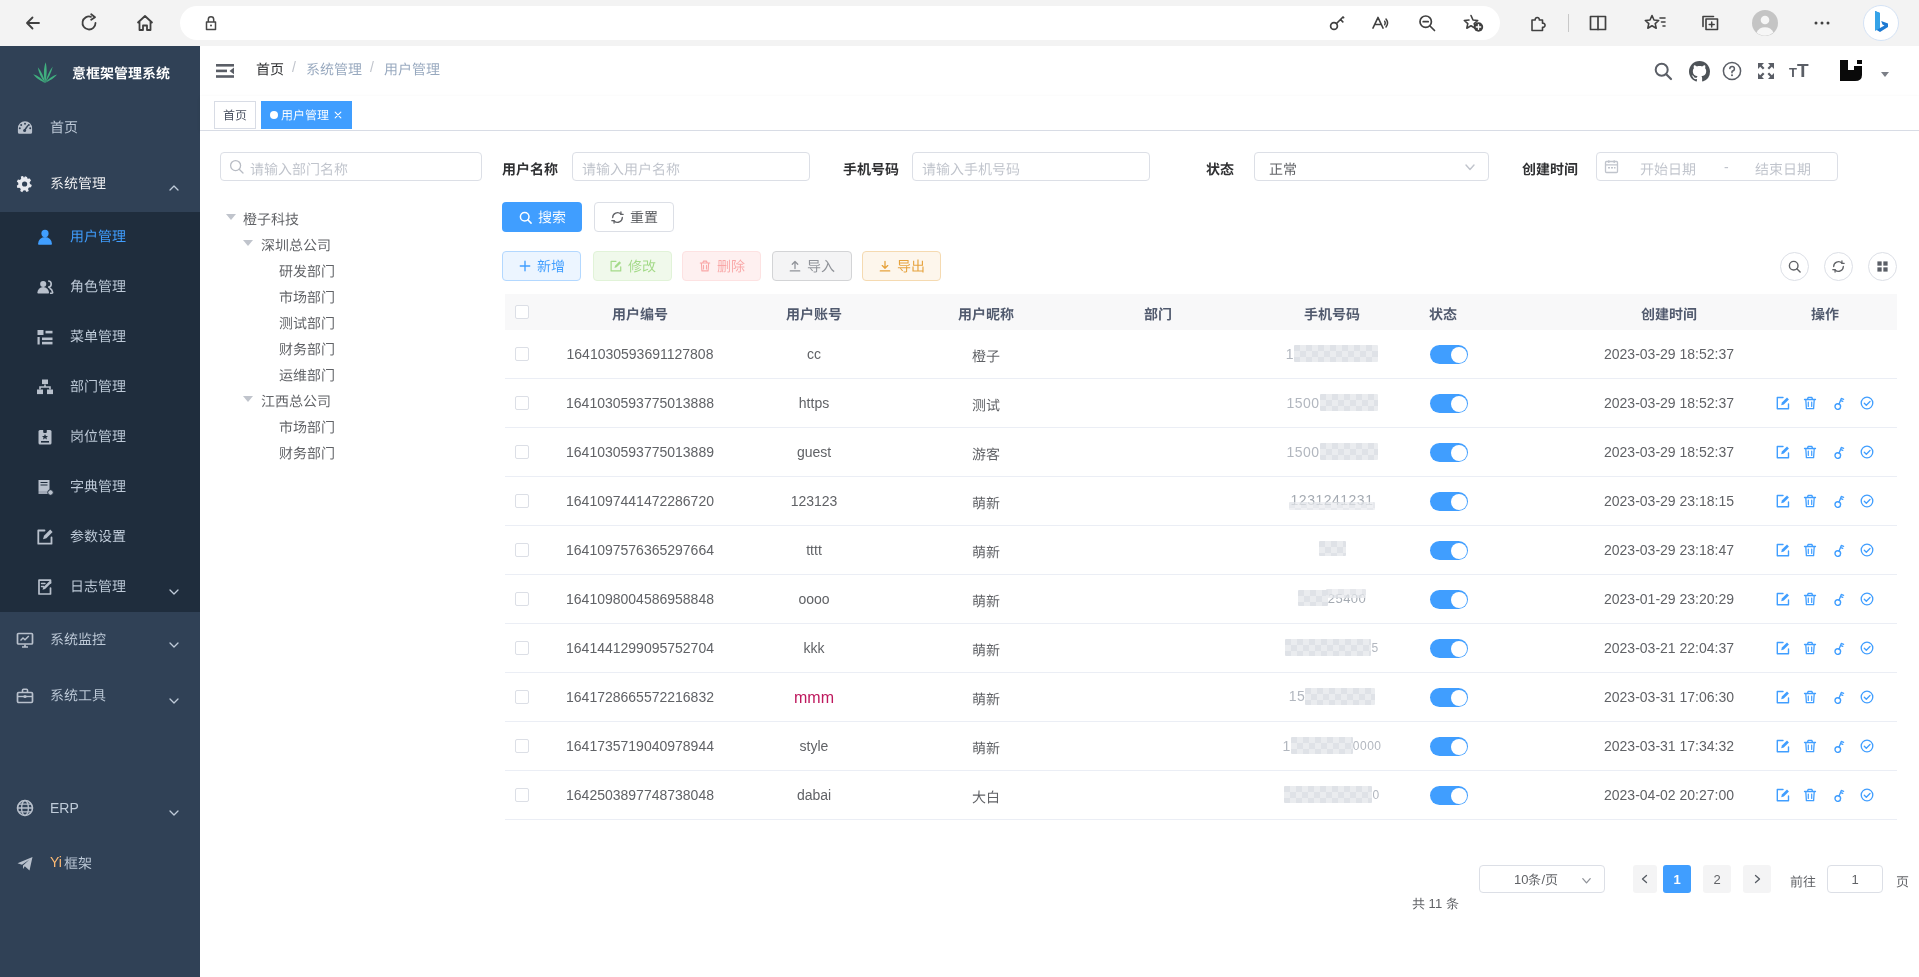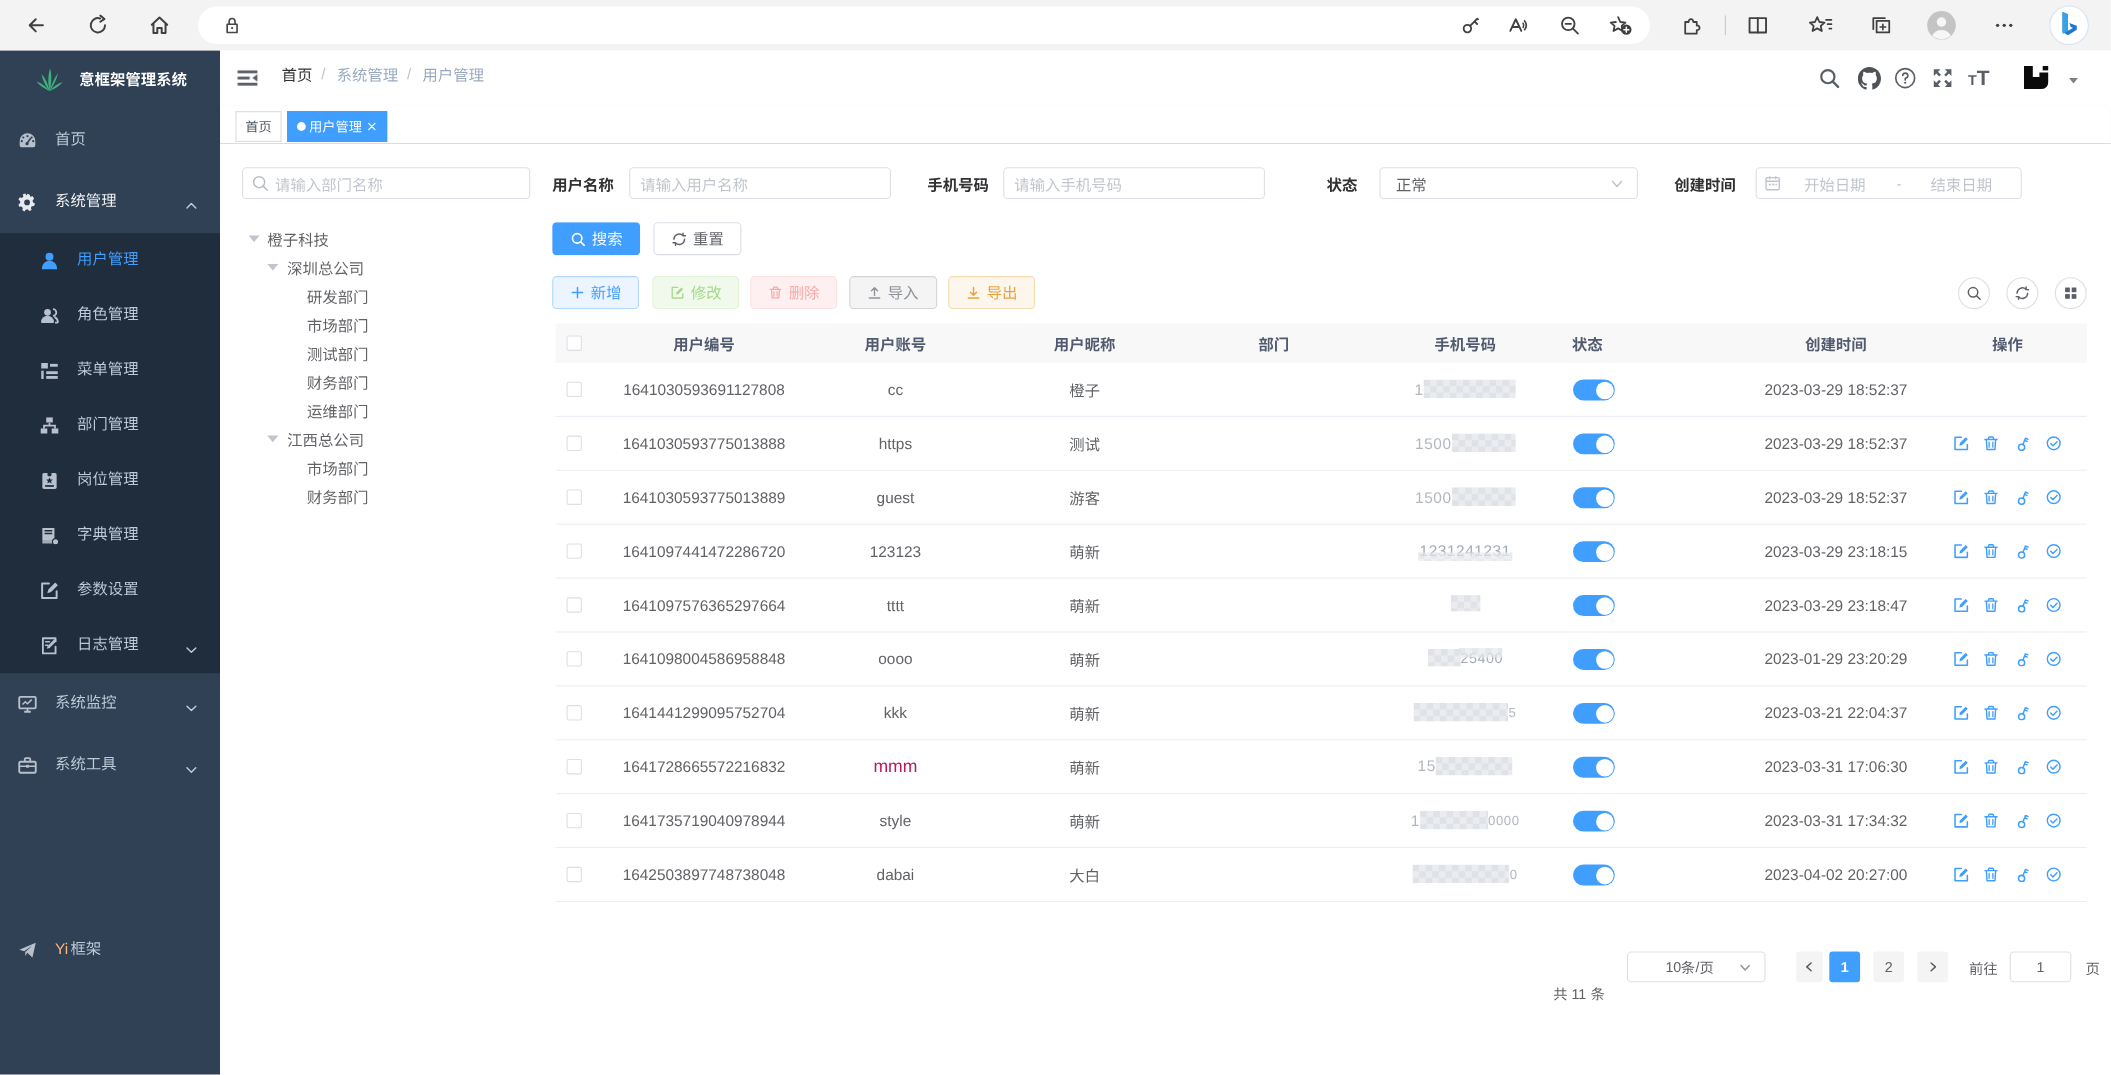--- a/index.html
+++ b/index.html
@@ -374,20 +374,33 @@
         </svg>
       </div>
       <div class="abs" style="left:50px;top:18px"><svg class="z" width="56.0" height="14" viewBox="0 0 4000 1000" fill="#bfcbd9">
           <g transform="translate(0,880) scale(1,-1)">
             <use href="#r7cfb" x="0"></use>
             <use href="#r7edf" x="1000"></use>
             <use href="#r5de5" x="2000"></use>
             <use href="#r5177" x="3000"></use>
           </g>
         </svg></div>
+      <div class="chev" style="top:24px"><svg width="12" height="10" viewBox="0 0 12 10" fill="none">
+          <path d="M2 3 L6 7 L10 3" stroke="#bfcbd9" stroke-width="1.3" fill="none" stroke-linecap="round" stroke-linejoin="round"></path>
+        </svg></div>
+    </div>
+<div class="menu-item" style="top:734px">
+      <div class="mi-icon" style="top:19px">
+        <svg width="18" height="18" viewBox="0 0 18 18" fill="none">
+          <circle cx="9" cy="9" r="7.5" stroke="#b8c0cc" stroke-width="1.6" fill="none"></circle>
+          <ellipse cx="9" cy="9" rx="3.4" ry="7.5" stroke="#b8c0cc" stroke-width="1.3" fill="none"></ellipse>
+          <path d="M1.8 9 H16.2 M2.8 5.2 H15.2 M2.8 12.8 H15.2" stroke="#b8c0cc" stroke-width="1.3"></path>
+        </svg>
+      </div>
+      <div class="abs" style="left:50px;top:20px;font-size:14px;color:#bfcbd9">ERP</div>
       <div class="chev" style="top:24px"><svg width="12" height="10" viewBox="0 0 12 10" fill="none">
           <path d="M2 3 L6 7 L10 3" stroke="#bfcbd9" stroke-width="1.3" fill="none" stroke-linecap="round" stroke-linejoin="round"></path>
         </svg></div>
     </div>
 <div class="menu-item" style="top:790px">
       <div class="mi-icon" style="top:19px">
         <svg width="18" height="18" viewBox="0 0 18 18" fill="none">
           <path d="M1.5 8.3 L16.5 2 L13.5 15.5 L8.8 11.2 L7 14 V10.5 L13.5 4.5 L6 9.7 Z" fill="#b8c0cc"></path>
         </svg>
       </div>

